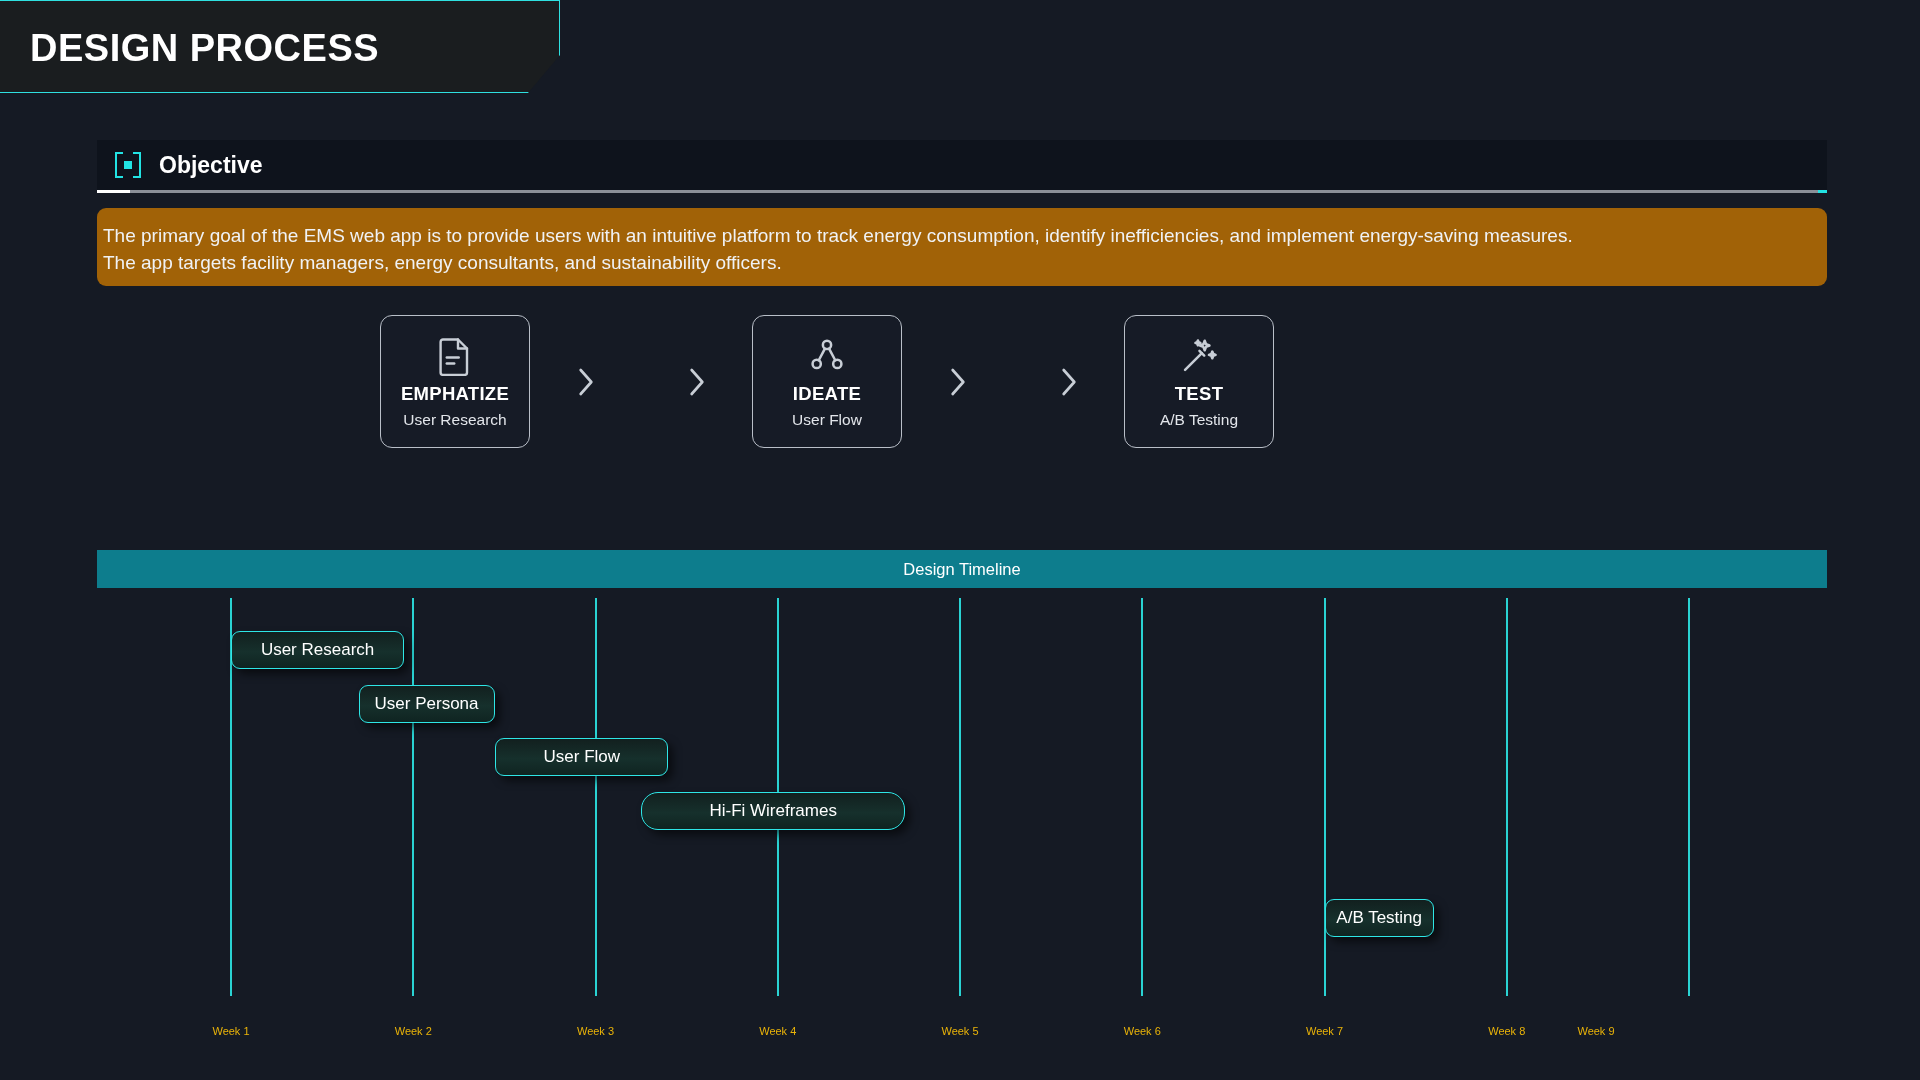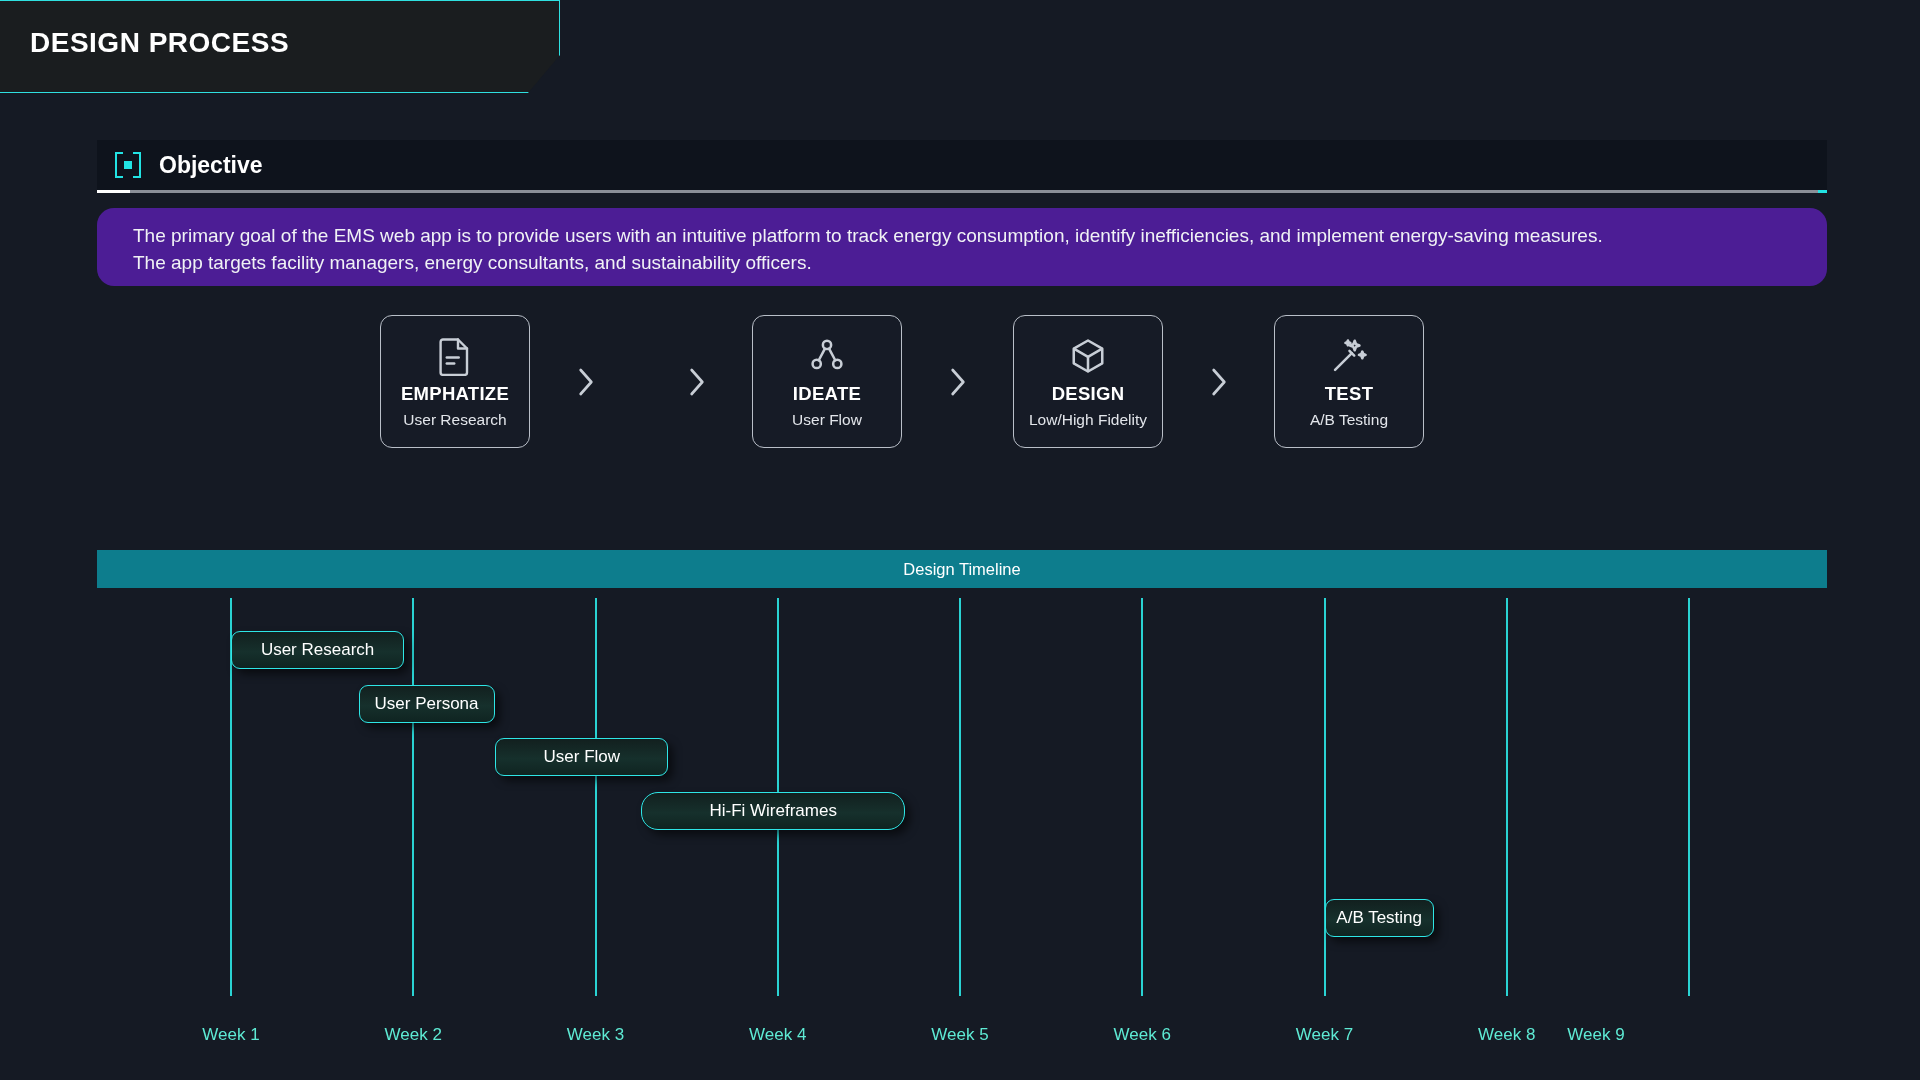--- a/index.html
+++ b/index.html
@@ -15,21 +15,21 @@
   .title-banner {
     position: absolute; left: 0; top: 0;
     width: 560px; height: 93px;
     background: #1a1d1f;
     border: 1.5px solid #2fe0e0;
     border-left: none;
     clip-path: polygon(0 0, 560px 0, 560px 55px, 528px 93px, 0 93px);
   }
   .title-banner-text {
     position: absolute; left: 30px; top: 26px;
-    font-size: 28px; font-weight: 600; letter-spacing: 0.5px;
+    font-size: 38px; font-weight: 600; letter-spacing: 0.5px;
     color: #ffffff;
   }
 
   
   .obj-header {
     position: absolute; left: 97px; top: 140px;
     width: 1730px; height: 50px;
     background: #0e131c;
     display: flex; align-items: center;
   }
@@ -53,22 +53,22 @@
   }
   .obj-underline .seg-white {
     position: absolute; left: 0; top: 0; width: 33px; height: 3px; background: #ffffff;
   }
   .obj-underline .seg-cyan {
     position: absolute; right: 0; top: 0; width: 9px; height: 3px; background: #22e3e3;
   }
   .obj-box {
     position: absolute; left: 97px; top: 208px;
     width: 1730px; height: 78px;
-    background: #4c1d95; border-radius: 17px;
-    padding: 14px 36px;
+    background: #a16207; border-radius: 9px;
+    padding: 14px 6px;
   }
   .obj-box p {
     font-size: 19px; line-height: 27px; color: #f0f2f5;
   }
 
   
   .steps {
     position: absolute; left: 360px; top: 315px;
     display: flex; align-items: center; gap: 0; padding-left: 20px;
   }
@@ -112,21 +112,21 @@
     border: 1.4px solid #2ee6e6;
     background: linear-gradient(180deg, #12201f 0%, #16302c 55%, #0f2421 100%);
     box-shadow: 5px 5px 9px rgba(0,0,0,.55);
     display: flex; align-items: center; justify-content: center;
   }
   .bar span { font-size: 17px; color: #ffffff; white-space: nowrap; }
 
   .week-axis { position: absolute; left: 0; top: 1025px; width: 1920px; height: 30px; }
   .week-label {
     position: absolute; top: 0; transform: translateX(-50%);
-    font-size: 17px; color: #5eead4; white-space: nowrap;
+    font-size: 11px; color: #eab308; white-space: nowrap;
   }
 </style>
 </head>
 <body>
 
 <div id="root">
 
   <div class="title-banner">
     <div class="title-banner-text">DESIGN PROCESS</div>
   </div>
@@ -190,31 +190,20 @@
       <div class="step-name">IDEATE</div>
       <div class="step-sub">User Flow</div>
     </div>
 
     <div class="step-arrow">
       <svg width="20" height="32" viewBox="0 0 14 24" fill="none" stroke="#c8ced6" stroke-width="2" stroke-linecap="round" stroke-linejoin="round">
           <path d="M3 3l8 9-8 9"></path>
         </svg>
     </div>
 
-    <div class="step-card">
-      <div class="step-icon">
-        <svg width="38" height="40" viewBox="0 0 24 24" fill="none" stroke="#c8ced6" stroke-width="1.6" stroke-linecap="round" stroke-linejoin="round">
-          <path d="M12 2.2l9 5.2v9.2l-9 5.2-9-5.2V7.4z"></path>
-          <path d="M3.3 7.5L12 12.5l8.7-5"></path>
-            <path d="M12 12.5V21.5"></path>
-        </svg>
-      </div>
-      <div class="step-name">DESIGN</div>
-      <div class="step-sub">Low/High Fidelity</div>
-    </div>
 
     <div class="step-arrow">
       <svg width="20" height="32" viewBox="0 0 14 24" fill="none" stroke="#c8ced6" stroke-width="2" stroke-linecap="round" stroke-linejoin="round">
           <path d="M3 3l8 9-8 9"></path>
         </svg>
     </div>
 
     <div class="step-card">
       <div class="step-icon">
         <svg width="38" height="38" viewBox="0 0 24 24" fill="none" stroke="#c8ced6" stroke-width="1.6" stroke-linecap="round" stroke-linejoin="round">

